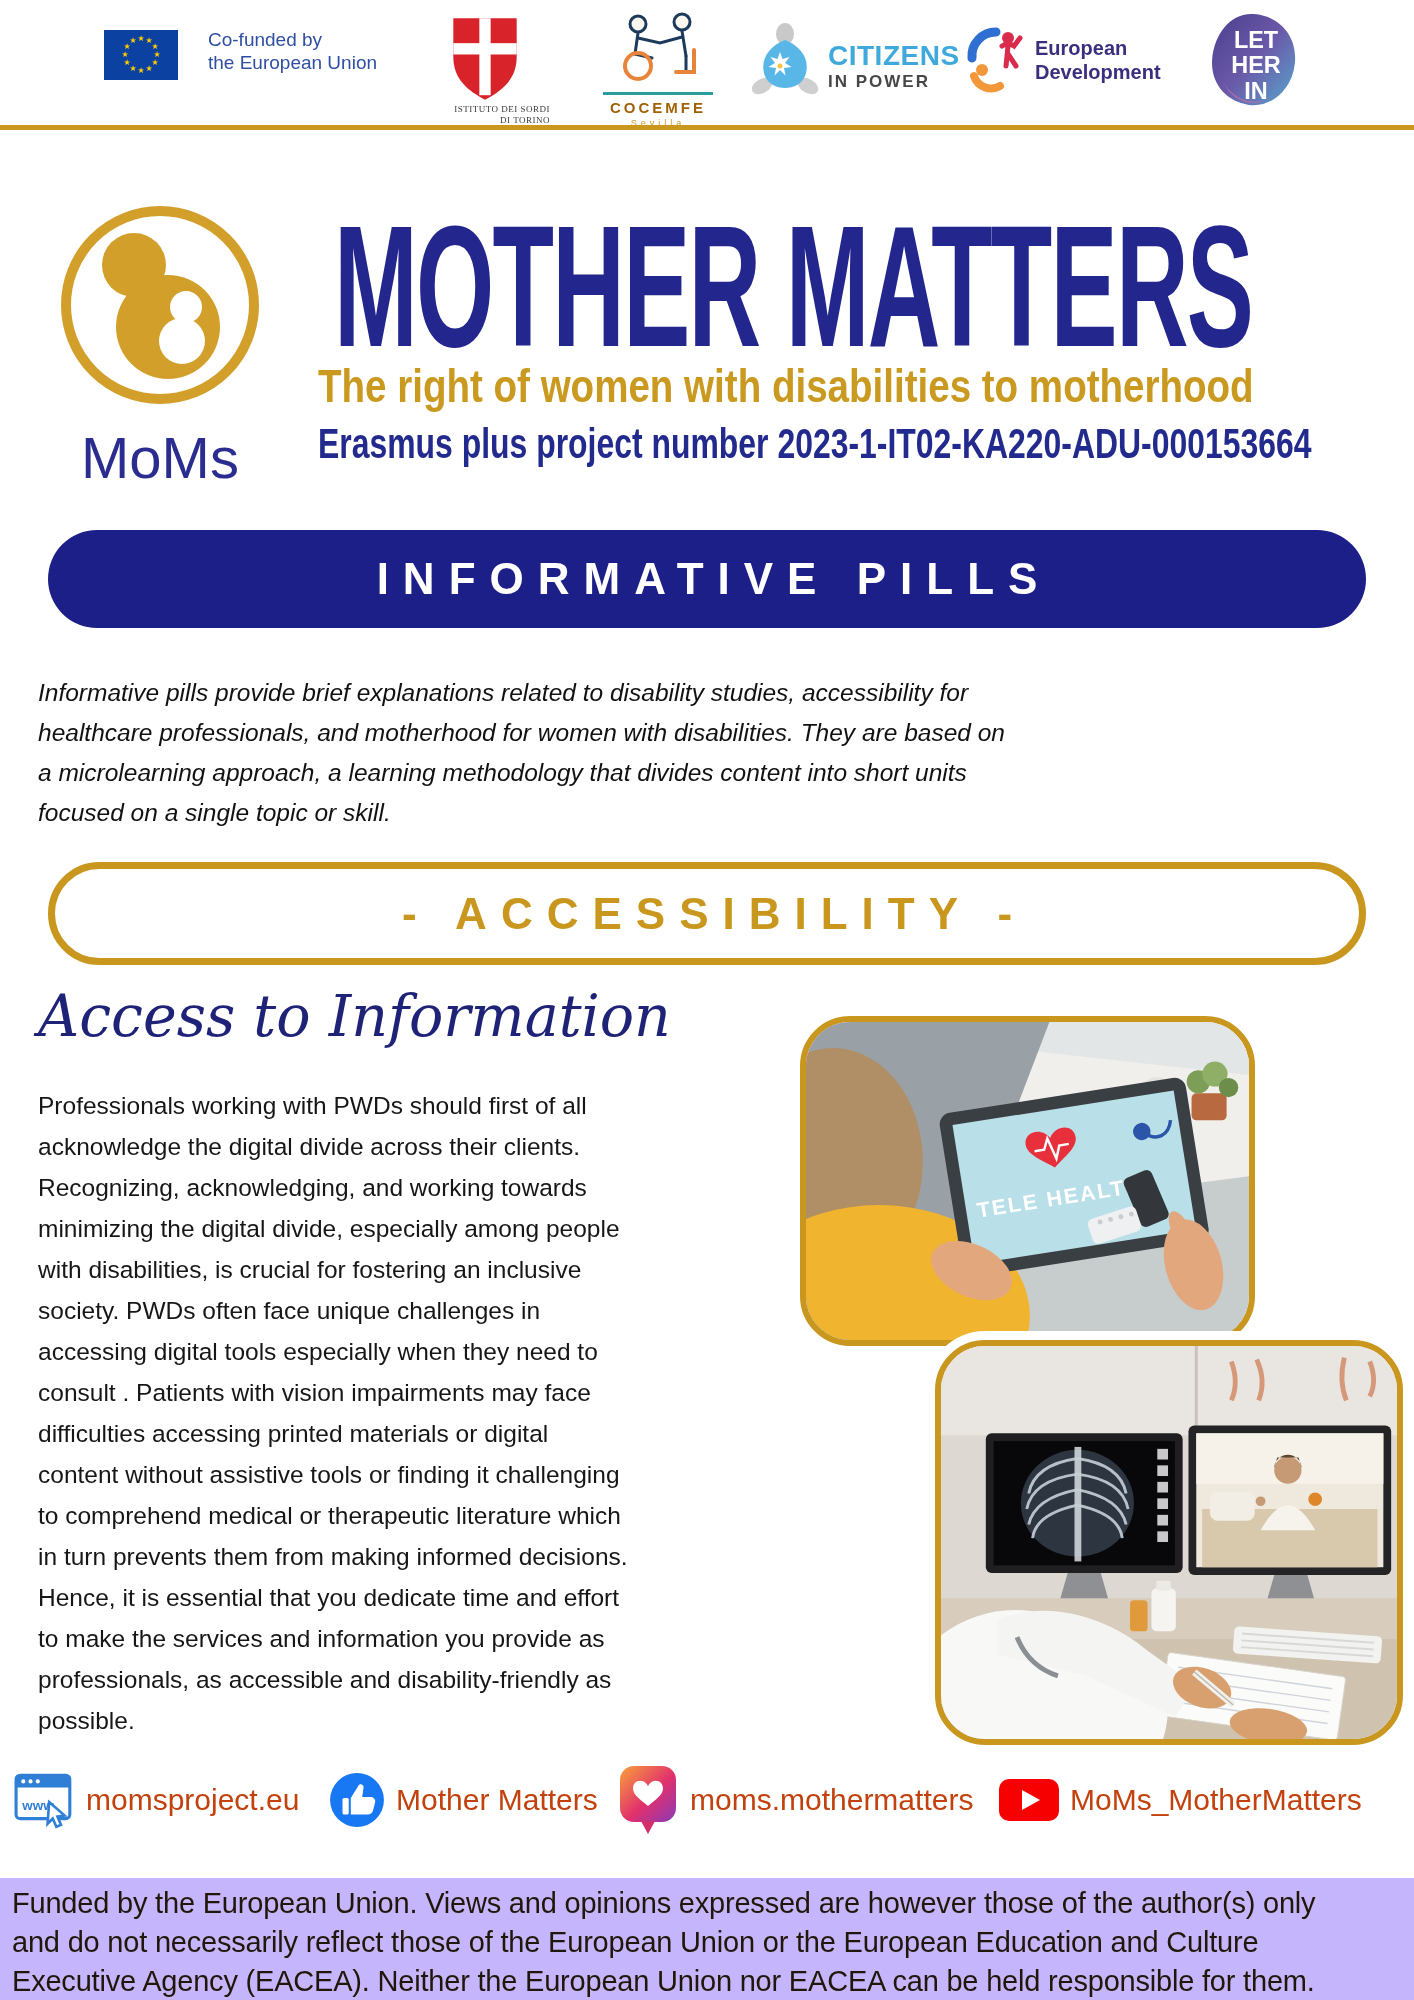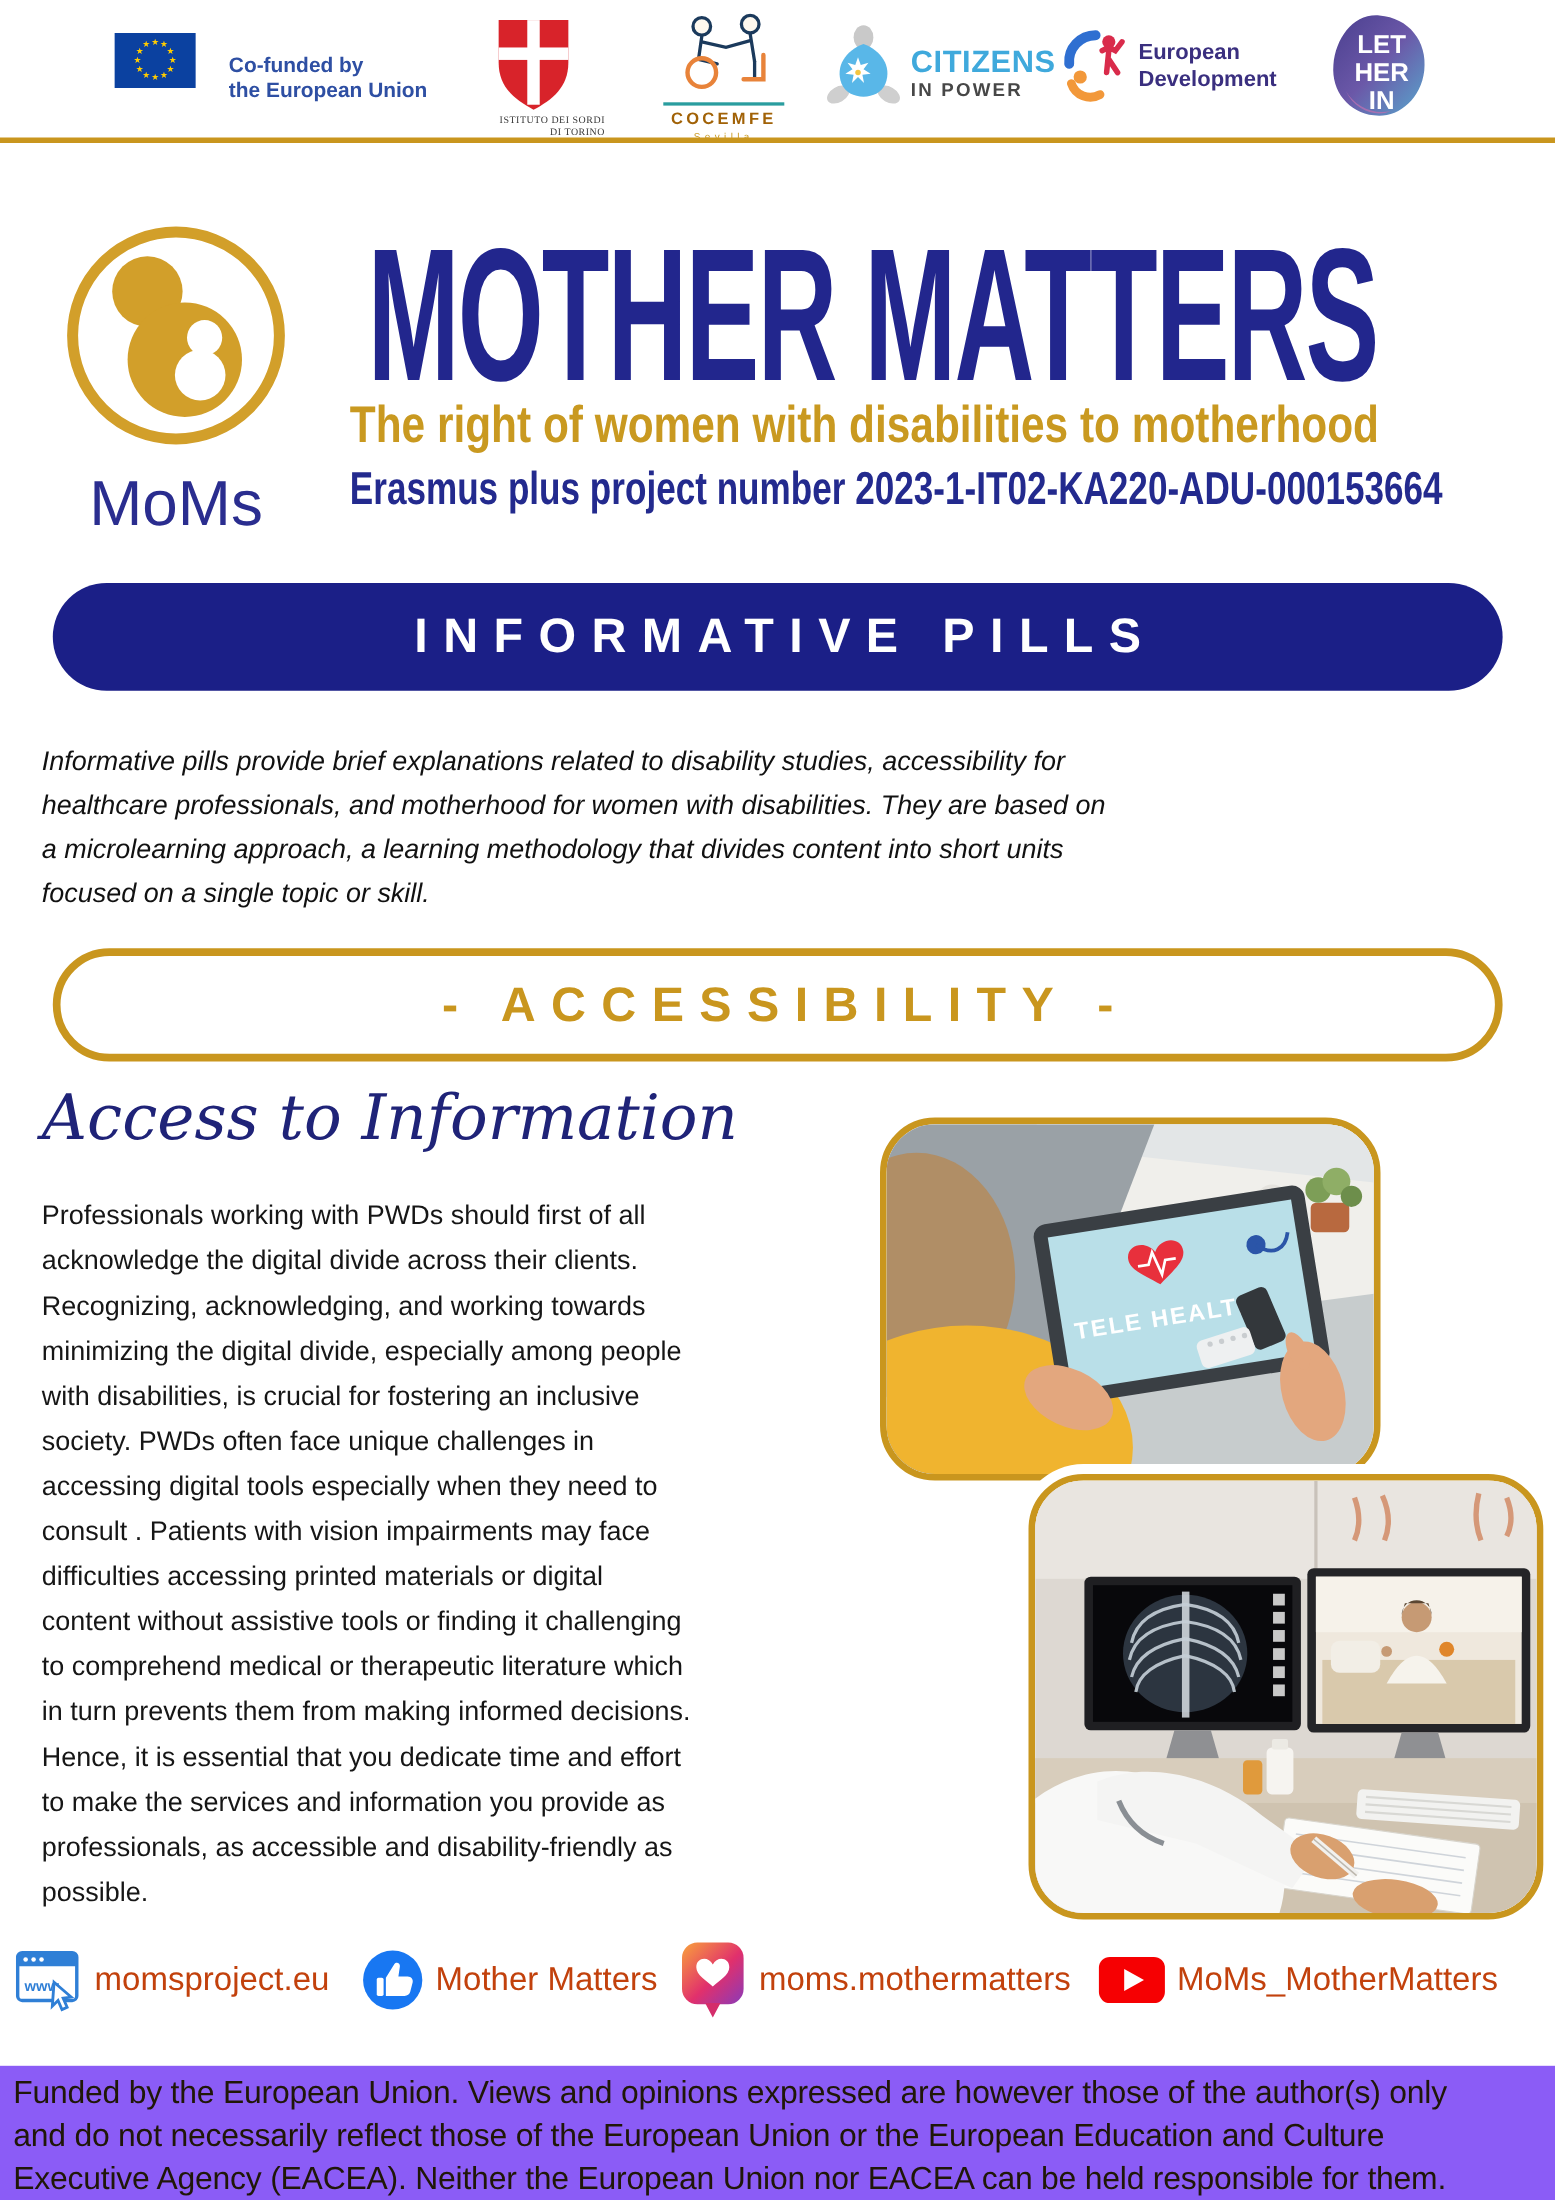--- a/index.html
+++ b/index.html
@@ -7,21 +7,21 @@
   #page {
     position:relative; width:1414px; height:2000px; margin:0 auto;
     background:#ffffff; overflow:hidden;
     font-family:"Liberation Sans", sans-serif; color:#1a1a1a;
   }
   .abs { position:absolute; }
 
   
   #logo-bar { position:absolute; top:0; left:0; width:100%; height:125px; background:#fff; }
   #gold-rule { position:absolute; top:125px; left:0; width:100%; height:5px; background:#C9961E; }
-  .eu-text { font-weight:bold; color:#2E4FA3; font-size:19px; line-height:23px;margin-top:20px; }
+  .eu-text { font-weight:normal; color:#2E4FA3; font-size:19px; line-height:23px; }
   .caption { font-family:Liberation Serif, serif; font-size:9px; letter-spacing:.5px; color:#3a3a3a; text-align:right; line-height:11px; }
   .cocemfe-name { font-weight:bold; color:#a16207; font-size:15px; letter-spacing:3px; text-align:center; }
   .cocemfe-city { color:#C99920; font-size:9px; letter-spacing:4px; text-align:center; }
   .cip-l1 { color:#3FA9DC; font-weight:bold; font-size:28px; letter-spacing:.5px; }
   .cip-l2 { color:#474747; font-weight:bold; font-size:17px; letter-spacing:2px; }
   .eud-text { color:#3A2F7F; font-weight:bold; font-size:20px; line-height:24px; }
 
   
   .condensed { display:inline-block; transform-origin:left center; white-space:nowrap; }
   #main-title { position:absolute; left:334px; top:200px; font-size:172px; line-height:1;
@@ -55,21 +55,21 @@
   #photo-telehealth { left:800px; top:1016px; width:455px; height:330px; z-index:1; }
   #photo-doctor { left:935px; top:1340px; width:468px; height:405px; z-index:2; box-shadow:0 0 0 9px #ffffff; }
   .photo svg { display:block; width:100%; height:100%; }
 
   
   .flink { position:absolute; top:1764px; height:72px; display:flex; align-items:center; gap:10px; }
   .flink .label { font-size:30px; color:#c2410c; }
   #flink-web { left:14px; } #flink-fb { left:328px; } #flink-ig { left:616px; } #flink-yt { left:998px; }
 
   
-  #disclaimer-banner { position:absolute; left:0; top:1878px; width:1414px; height:122px; background:#8b5cf6; }
+  #disclaimer-banner { position:absolute; left:0; top:1878px; width:1414px; height:122px; background:#c4b5fd; }
   #disclaimer-text { position:absolute; left:12px; top:6px; font-size:29px; line-height:39px;
     color:#201708; white-space:pre; letter-spacing:-.2px; }
 </style>
 </head>
 <body>
 
 <div id="page">
 
   <div id="logo-bar">
 

